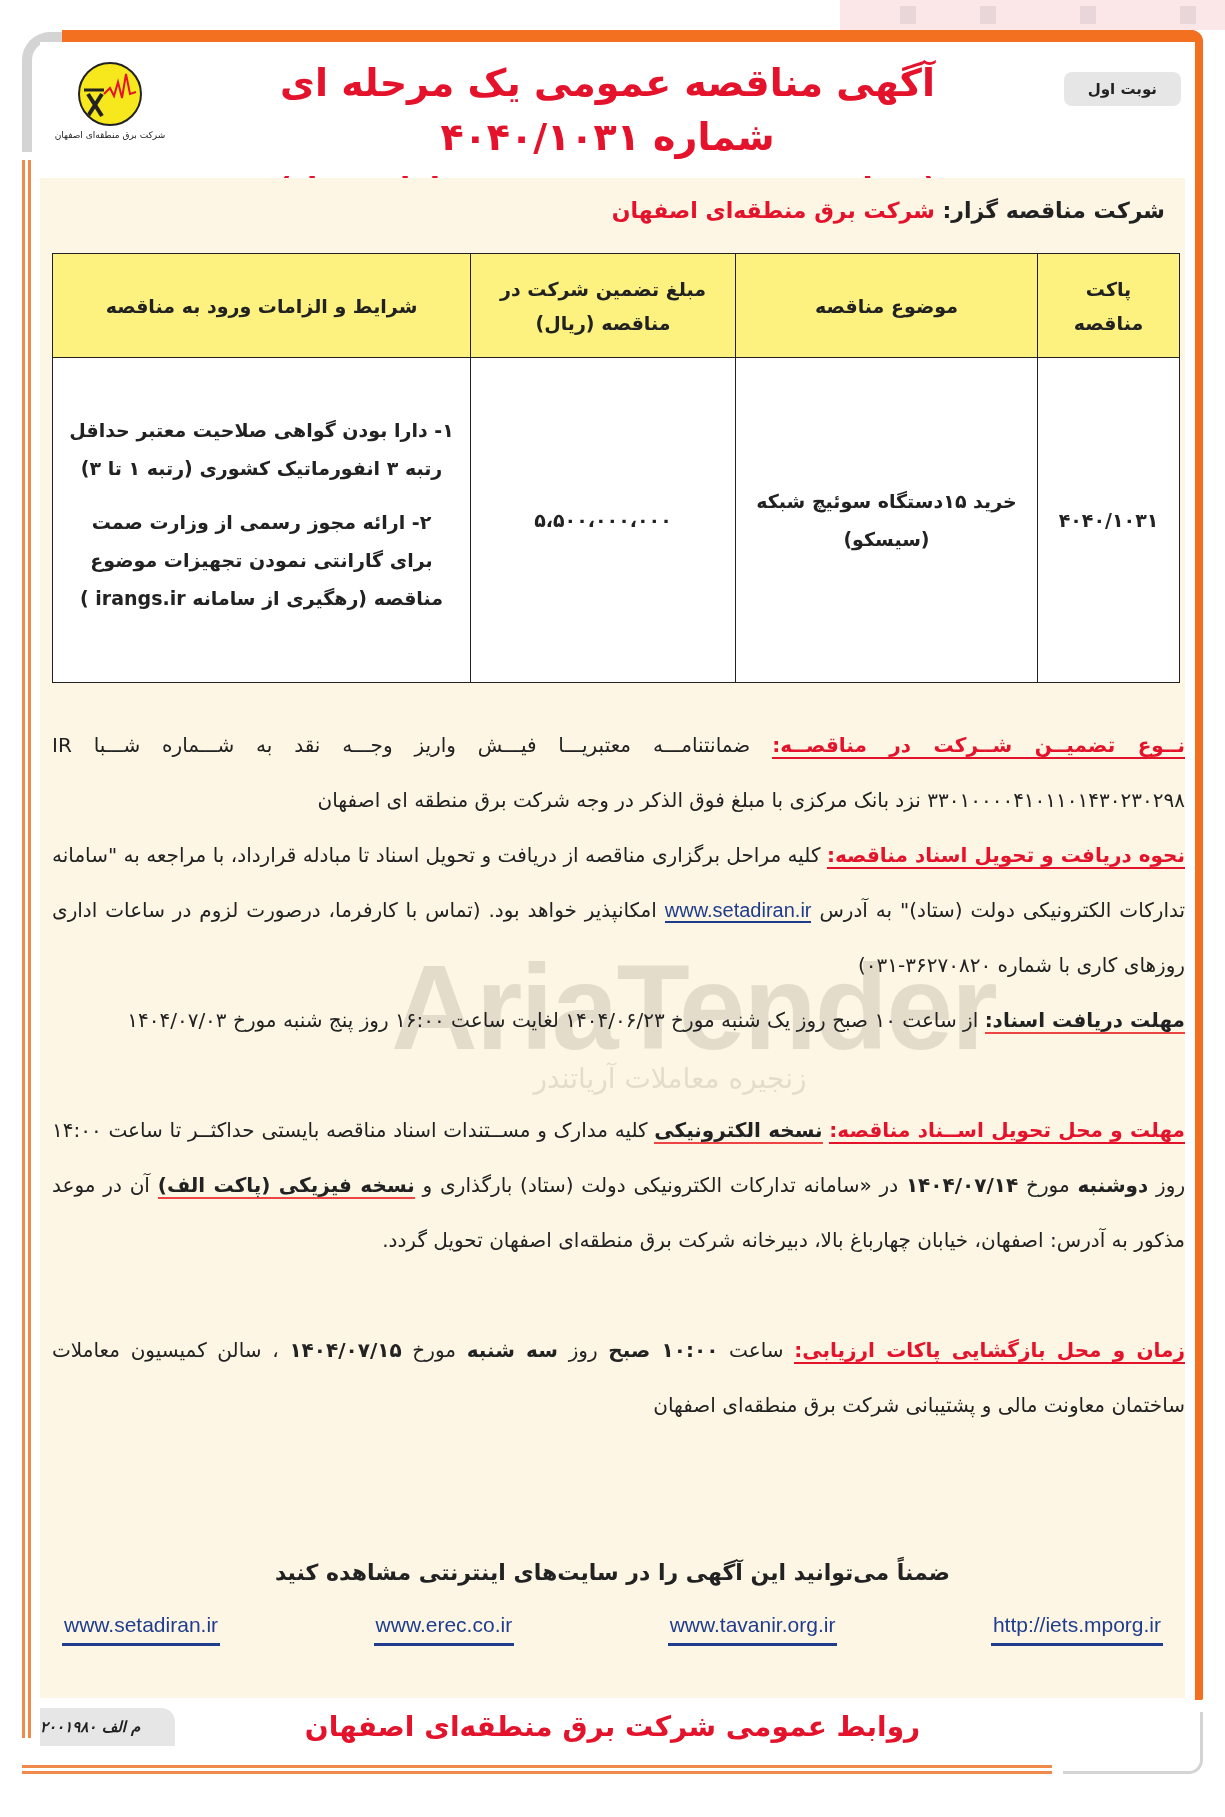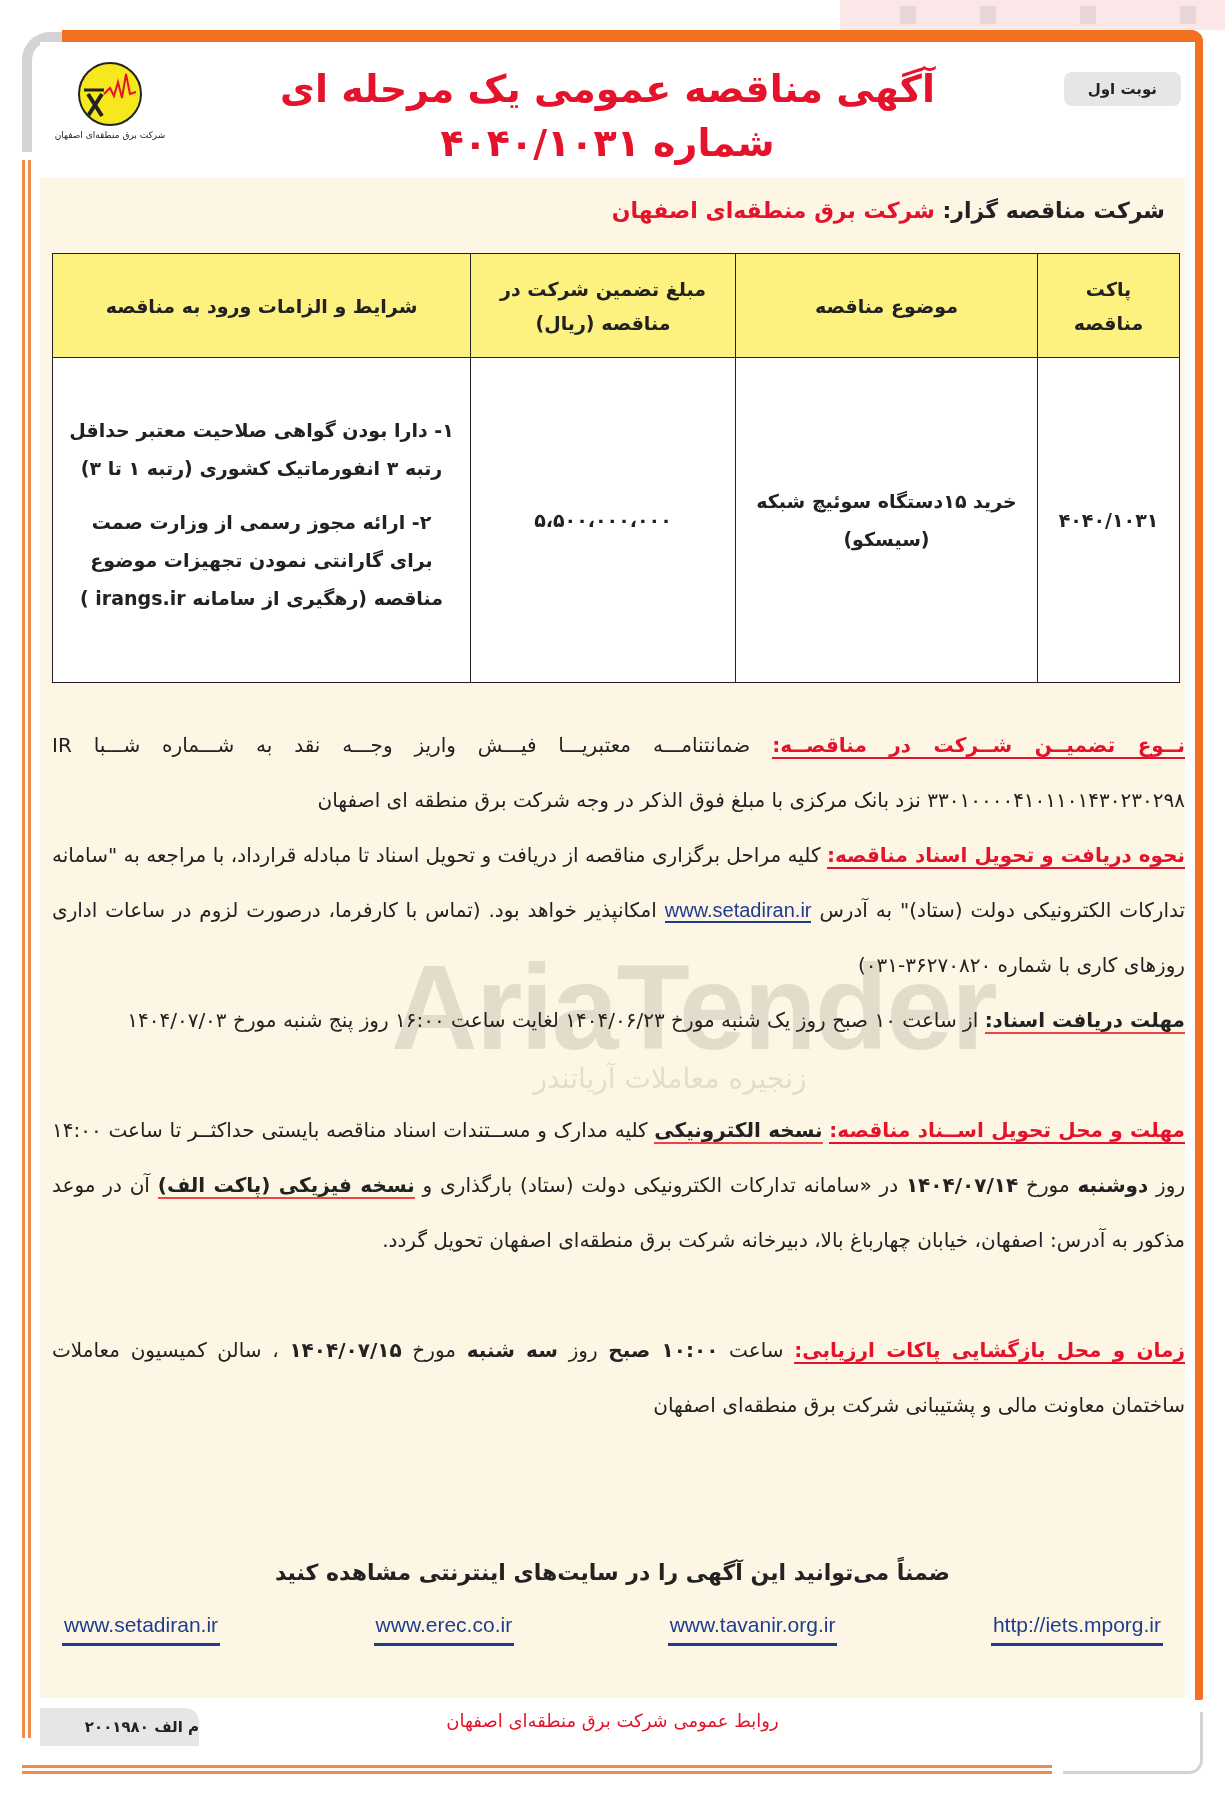--- a/index.html
+++ b/index.html
@@ -16,21 +16,21 @@
   .frame-orange-right { position: absolute; right: 22px; top: 30px; width: 12px; height: 1670px;
     border-right: 8px solid #f37021; border-top: 12px solid #f37021; border-top-right-radius: 40px;
     border-bottom-right-radius: 6px; }
   .frame-left-double { position: absolute; left: 22px; top: 160px; width: 9px; height: 1578px;
     border-left: 3px solid #f08a4b; border-right: 3px solid #f08a4b; }
 
   .header { position: absolute; left: 40px; top: 42px; width: 1145px; height: 135px; background: #ffffff; }
   .logo { position: absolute; left: 10px; top: 20px; width: 120px; text-align: center; direction: rtl; }
   .logo-circle { width: 64px; height: 64px; margin: 0 auto; border-radius: 50%; background: #f6e81c; border: 2px solid #222; position: relative; overflow: hidden; }
   .logo-caption { font-size: 9px; margin-top: 4px; color: #222; }
-  .title { position: absolute; right: 190px; left: 180px; top: 20px; text-align: center; color: #e4122a; font-weight: bold; font-family: "DejaVu Sans", sans-serif; }
+  .title { position: absolute; right: 190px; left: 180px; top: 14px; text-align: center; color: #e4122a; font-weight: bold; font-family: "DejaVu Sans", sans-serif; }
   .title-main { font-size: 38px; line-height: 54px; }
   .title-sub { font-size: 30px; line-height: 50px; }
   .round-badge { position: absolute; right: 4px; top: 30px; background: #e6e6e6; border-radius: 8px; padding: 8px 24px; font-size: 15px; font-weight: bold; }
 
   .content { position: absolute; left: 40px; top: 178px; width: 1145px; height: 1520px; background: #fdf6e4; }
 
   .watermark { position: absolute; left: 310px; top: 760px; width: 640px; height: 200px; opacity: 0.18; pointer-events: none; direction: ltr; }
   .wm-text { font-size: 120px; font-weight: bold; color: #7a6a58; letter-spacing: -2px; font-family: "Liberation Sans", sans-serif; margin-left: 41px; }
   .wm-sub { font-size: 28px; color: #7a6a58; direction: rtl; text-align: center; letter-spacing: 14px; margin-top: -14px; }
 
@@ -50,22 +50,22 @@
   .label-red { color: #e4122a; font-weight: bold; border-bottom: 2px solid #e4122a; }
   .label-dark { font-weight: bold; border-bottom: 2px solid #ef4444; }
   .ulink { color: #1f3d8c; border-bottom: 2px solid #1f3d8c; direction: ltr; unicode-bidi: embed; font-family: "Liberation Sans", sans-serif; }
   b { font-weight: bold; }
 
   .see-online { position: absolute; left: 0; right: 0; top: 1382px; text-align: center; font-size: 22px; font-weight: bold; }
   .sites { position: absolute; left: 22px; right: 22px; top: 1435px; display: flex; justify-content: space-between; direction: ltr; }
   .site { font-size: 21px; color: #1f3d8c; font-family: "Liberation Sans", sans-serif; border-bottom: 3px solid #1f3d8c; padding: 0 2px 6px; }
 
   .footer { position: absolute; left: 40px; top: 1700px; width: 1145px; height: 60px; background: #ffffff; }
-  .footer-title { position: absolute; left: 0; right: 0; top: 10px; text-align: center; color: #e4122a; font-size: 18px; font-weight: normal; }
-  .ad-code { position: absolute; left: 0; top: 8px; width: 159px; height: 38px; background: #e6e6e6; border-radius: 0 14px 0 0; font-size: 15px; font-weight: bold; text-align: right; line-height: 38px; direction: rtl; }
+  .footer-title { position: absolute; left: 0; right: 0; top: 10px; text-align: center; color: #e4122a; font-size: 28px; font-weight: bold; }
+  .ad-code { position: absolute; left: 0; top: 8px; width: 135px; height: 38px; background: #e6e6e6; border-radius: 0 14px 0 0; font-size: 15px; font-weight: bold; text-align: left; line-height: 38px; direction: rtl; font-style: italic; }
   .footer-line1 { position: absolute; left: 22px; top: 1765px; width: 1030px; height: 3px; background: #f08a4b; }
   .footer-line2 { position: absolute; left: 22px; top: 1771px; width: 1030px; height: 3px; background: #f08a4b; }
   .footer-gray { position: absolute; right: 22px; top: 1712px; width: 140px; height: 62px; border-right: 3px solid #d4d4d4; border-bottom: 3px solid #d4d4d4; border-bottom-right-radius: 14px; }
 </style>
 </head>
 <body>
 
 <div class="top-watermark">
   <span style="left:60px;"></span>
     <span style="left:140px;"></span>

